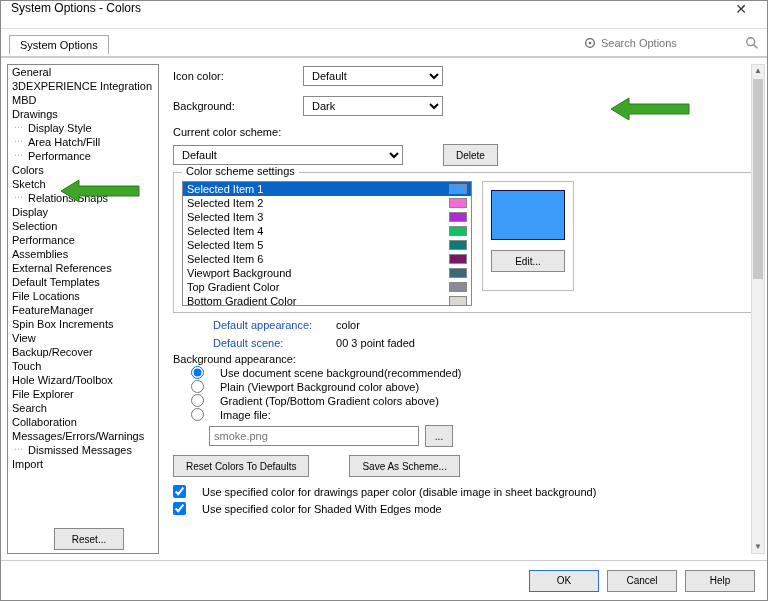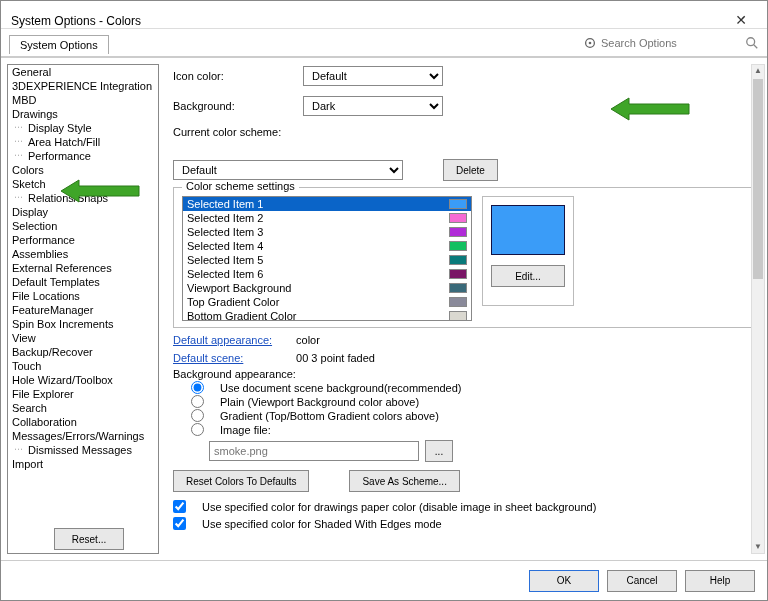--- a/index.html
+++ b/index.html
@@ -1,18 +1,18 @@
 <!DOCTYPE html>
 <html><head>
 <meta charset="utf-8">
 <style>
 * { box-sizing: border-box; margin:0; padding:0; }
 body { font-family: "Segoe UI", Tahoma, sans-serif; font-size: 11px; background: #fff; color:#000; }
 .window { width:768px; height:601px; border:1px solid #888; display:flex; flex-direction:column; }
-.titlebar { height:28px; display:flex; align-items:flex-end; padding:0 6px; border-bottom:1px solid #ddd; }
+.titlebar { height:28px; display:flex; align-items:flex-start; padding:0 6px; border-bottom:1px solid #ddd; }
 .titlebar .title { flex:1; font-size:12px; padding-left:4px; }
 .titlebar .close { width:40px; text-align:center; font-size:14px; color:#333; cursor:pointer; }
 .toolbar { height:28px; display:flex; align-items:center; border-bottom:1px solid #ccc; padding:0 8px; }
 .tab { border:1px solid #aaa; border-bottom:none; padding:3px 10px; background:#fff; margin-top:4px; }
 .spacer { flex:1; }
 .search-wrap { display:flex; align-items:center; gap:4px; }
 .search-input { border:none; outline:none; width:140px; font-size:11px; color:#888; }
 .gear, .mag { width:14px; height:14px; }
 .body { flex:1; display:flex; border-top:1px solid #ccc; overflow:hidden; position:relative; }
 .sidebar { width:152px; border:1px solid #888; margin:6px 0 6px 6px; overflow-y:scroll; background:#fff; }
@@ -30,21 +30,21 @@
 .fieldset { border:1px solid #bbb; padding:8px 8px 6px 8px; position:relative; margin-bottom:6px;}
 .fieldset .legend { position:absolute; top:-8px; left:8px; background:#fff; padding:0 4px; }
 .scheme-wrap { display:flex; gap:10px; }
 .scheme-list { border:1px solid #888; width:290px; height:125px; overflow-y:scroll; }
 .scheme-item { display:flex; align-items:center; height:14px; padding:0 4px; }
 .scheme-item.sel { background:#0a64c8; color:#fff; }
 .swatch { width:18px; height:10px; margin-left:auto; border:1px solid #888; }
 .preview { border:1px solid #bbb; padding:8px; display:flex; flex-direction:column; align-items:center; gap:10px; height:110px;}
 .preview .box { width:74px; height:50px; background:#3a9cf8; border:1px solid #114; }
 .links { margin:6px 0 2px 0;}
-.links .lk { color:#1a4fc0; text-decoration:underline; display:inline-block; width:120px; cursor:pointer;}
+.links .lk { color:#1a4fc0; display:inline-block; width:120px; cursor:pointer;margin-left:40px;}
 .links .val { display:inline-block; }
 .radio-row, .chk-row { display:flex; align-items:center; gap:16px; margin:1px 0 1px 18px; }
 .chk-row.outer { margin-left:0; margin-top:4px;}
 .img-row { display:flex; align-items:center; gap:6px; margin:4px 0 8px 36px;}
 .img-input { width:210px; color:#aaa; }
 .btn-row { display:flex; gap:40px; margin:6px 0 8px 0;}
 .footer { height:40px; border-top:1px solid #ccc; display:flex; align-items:center; justify-content:flex-end; gap:8px; padding:0 12px;}
 .footer .btn { width:70px; }
 .footer .btn.primary { border:1px solid #2a6fd8; }
 .reset-wrap { padding:4px 0 8px 0; text-align:center; width:152px; margin-left:6px;}
@@ -121,21 +121,21 @@
     <div class="main">
       <div class="row">
         <div class="lbl">Icon color:</div>
         <select class="select-sm"><option>Default</option></select>
       </div>
       <div class="row">
         <div class="lbl">Background:</div>
         <select class="select-sm"><option>Dark</option></select>
       </div>
 
-      <div style="margin-bottom:21px;">Current color scheme:</div>
+      <div style="margin-bottom:6px;">Current color scheme:</div>
       <div class="scheme-row">
         <select class="select-lg"><option>Default</option></select>
         <span style="width:20px"></span>
         <button class="btn">Delete</button>
       </div>
 
       <div class="fieldset">
         <div class="legend">Color scheme settings</div>
         <div class="scheme-wrap">
           <div class="scheme-list" id="scheme-list">

